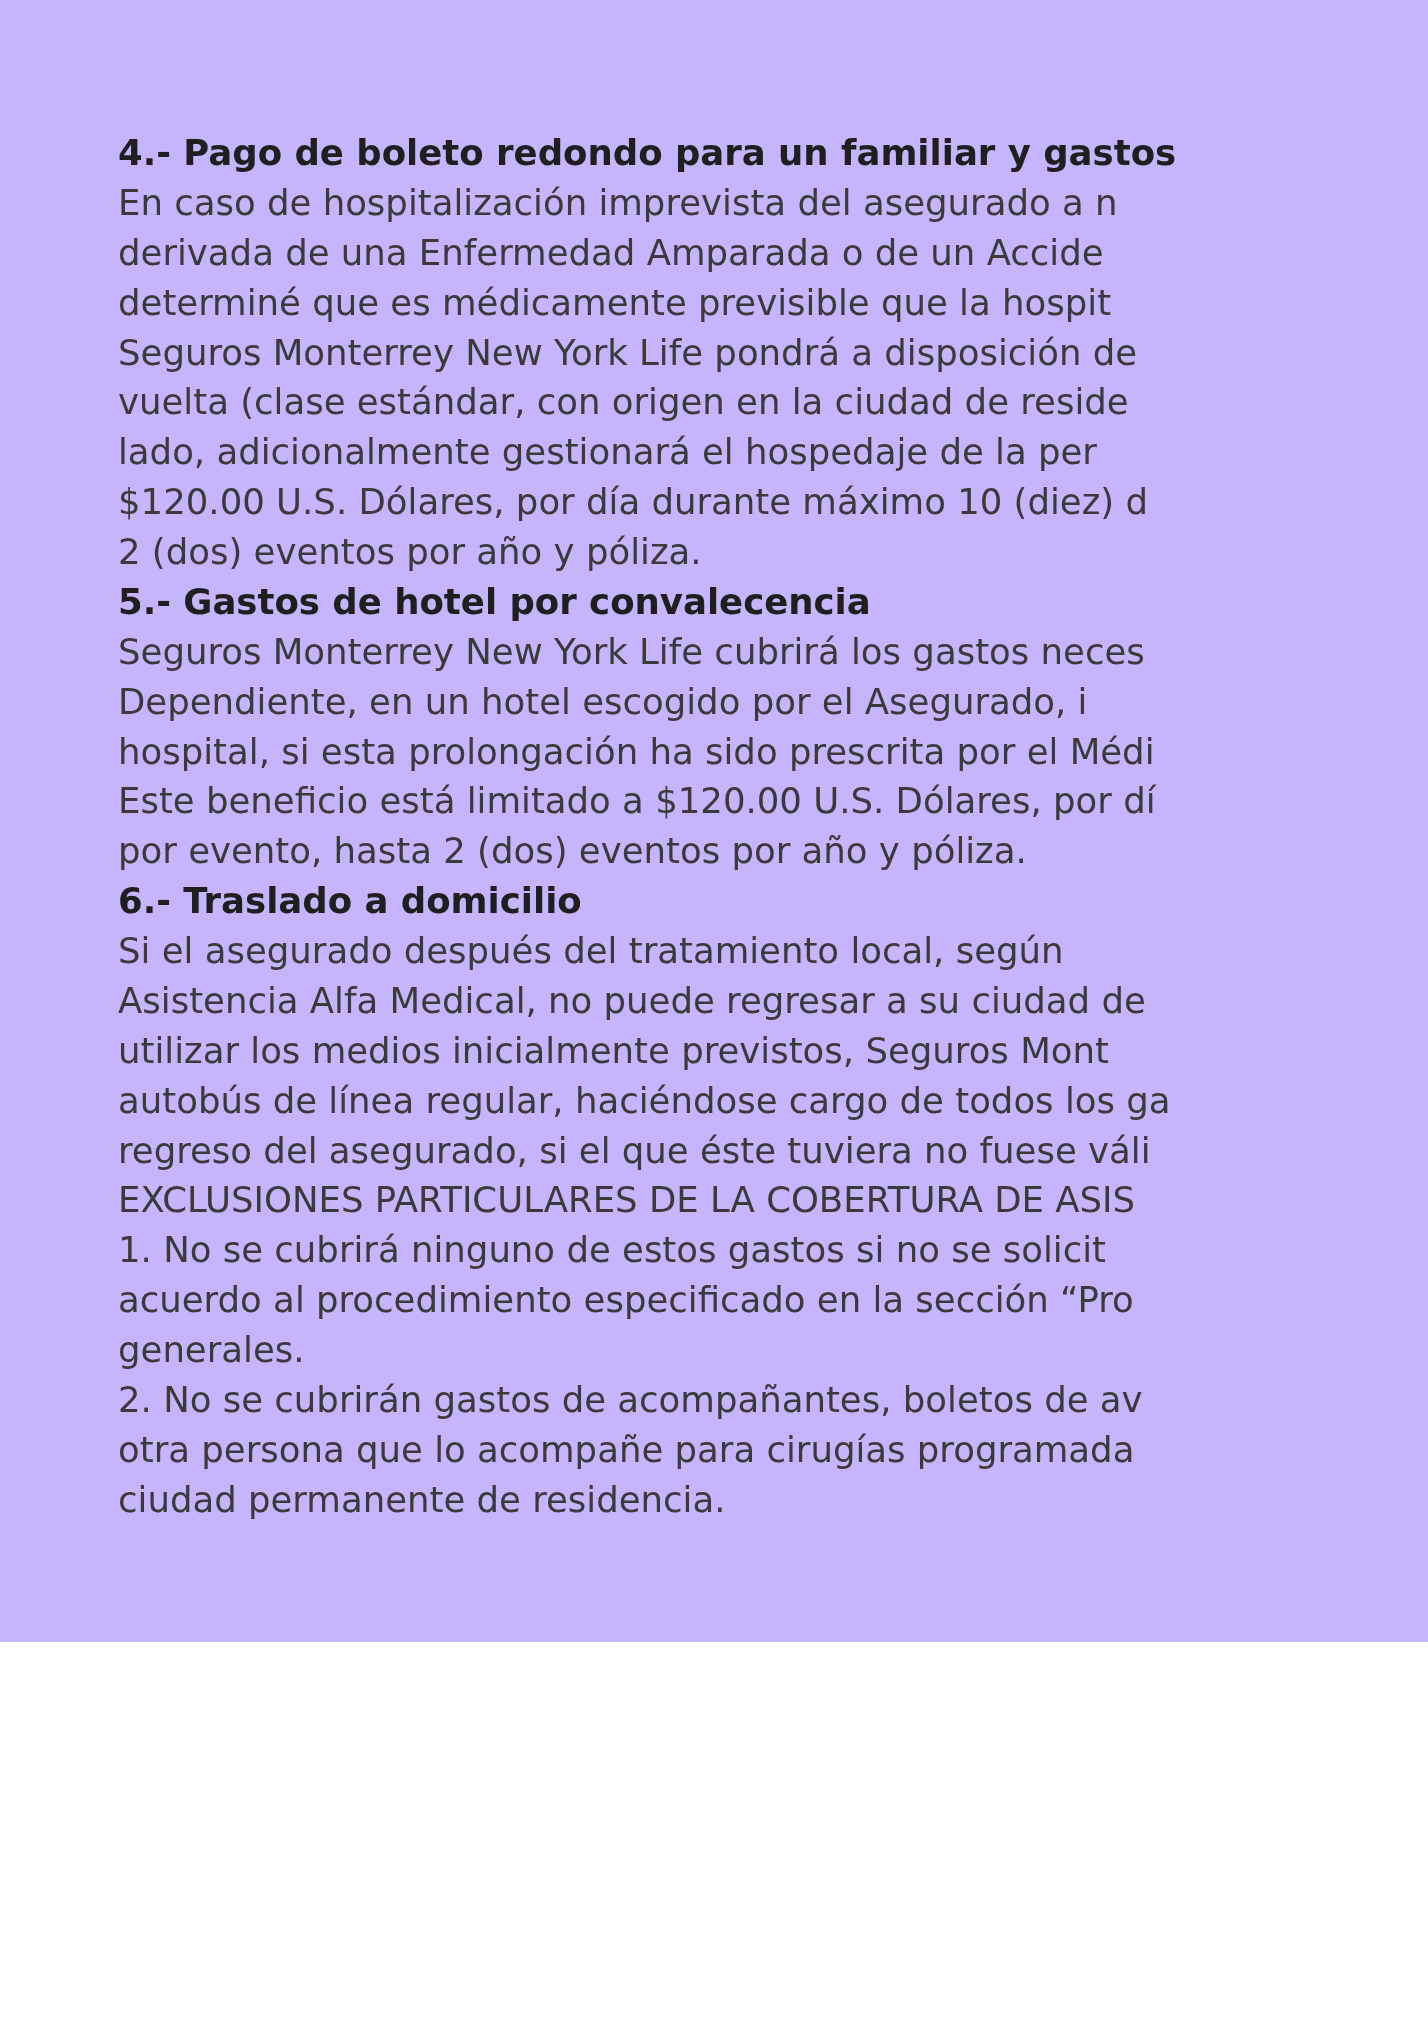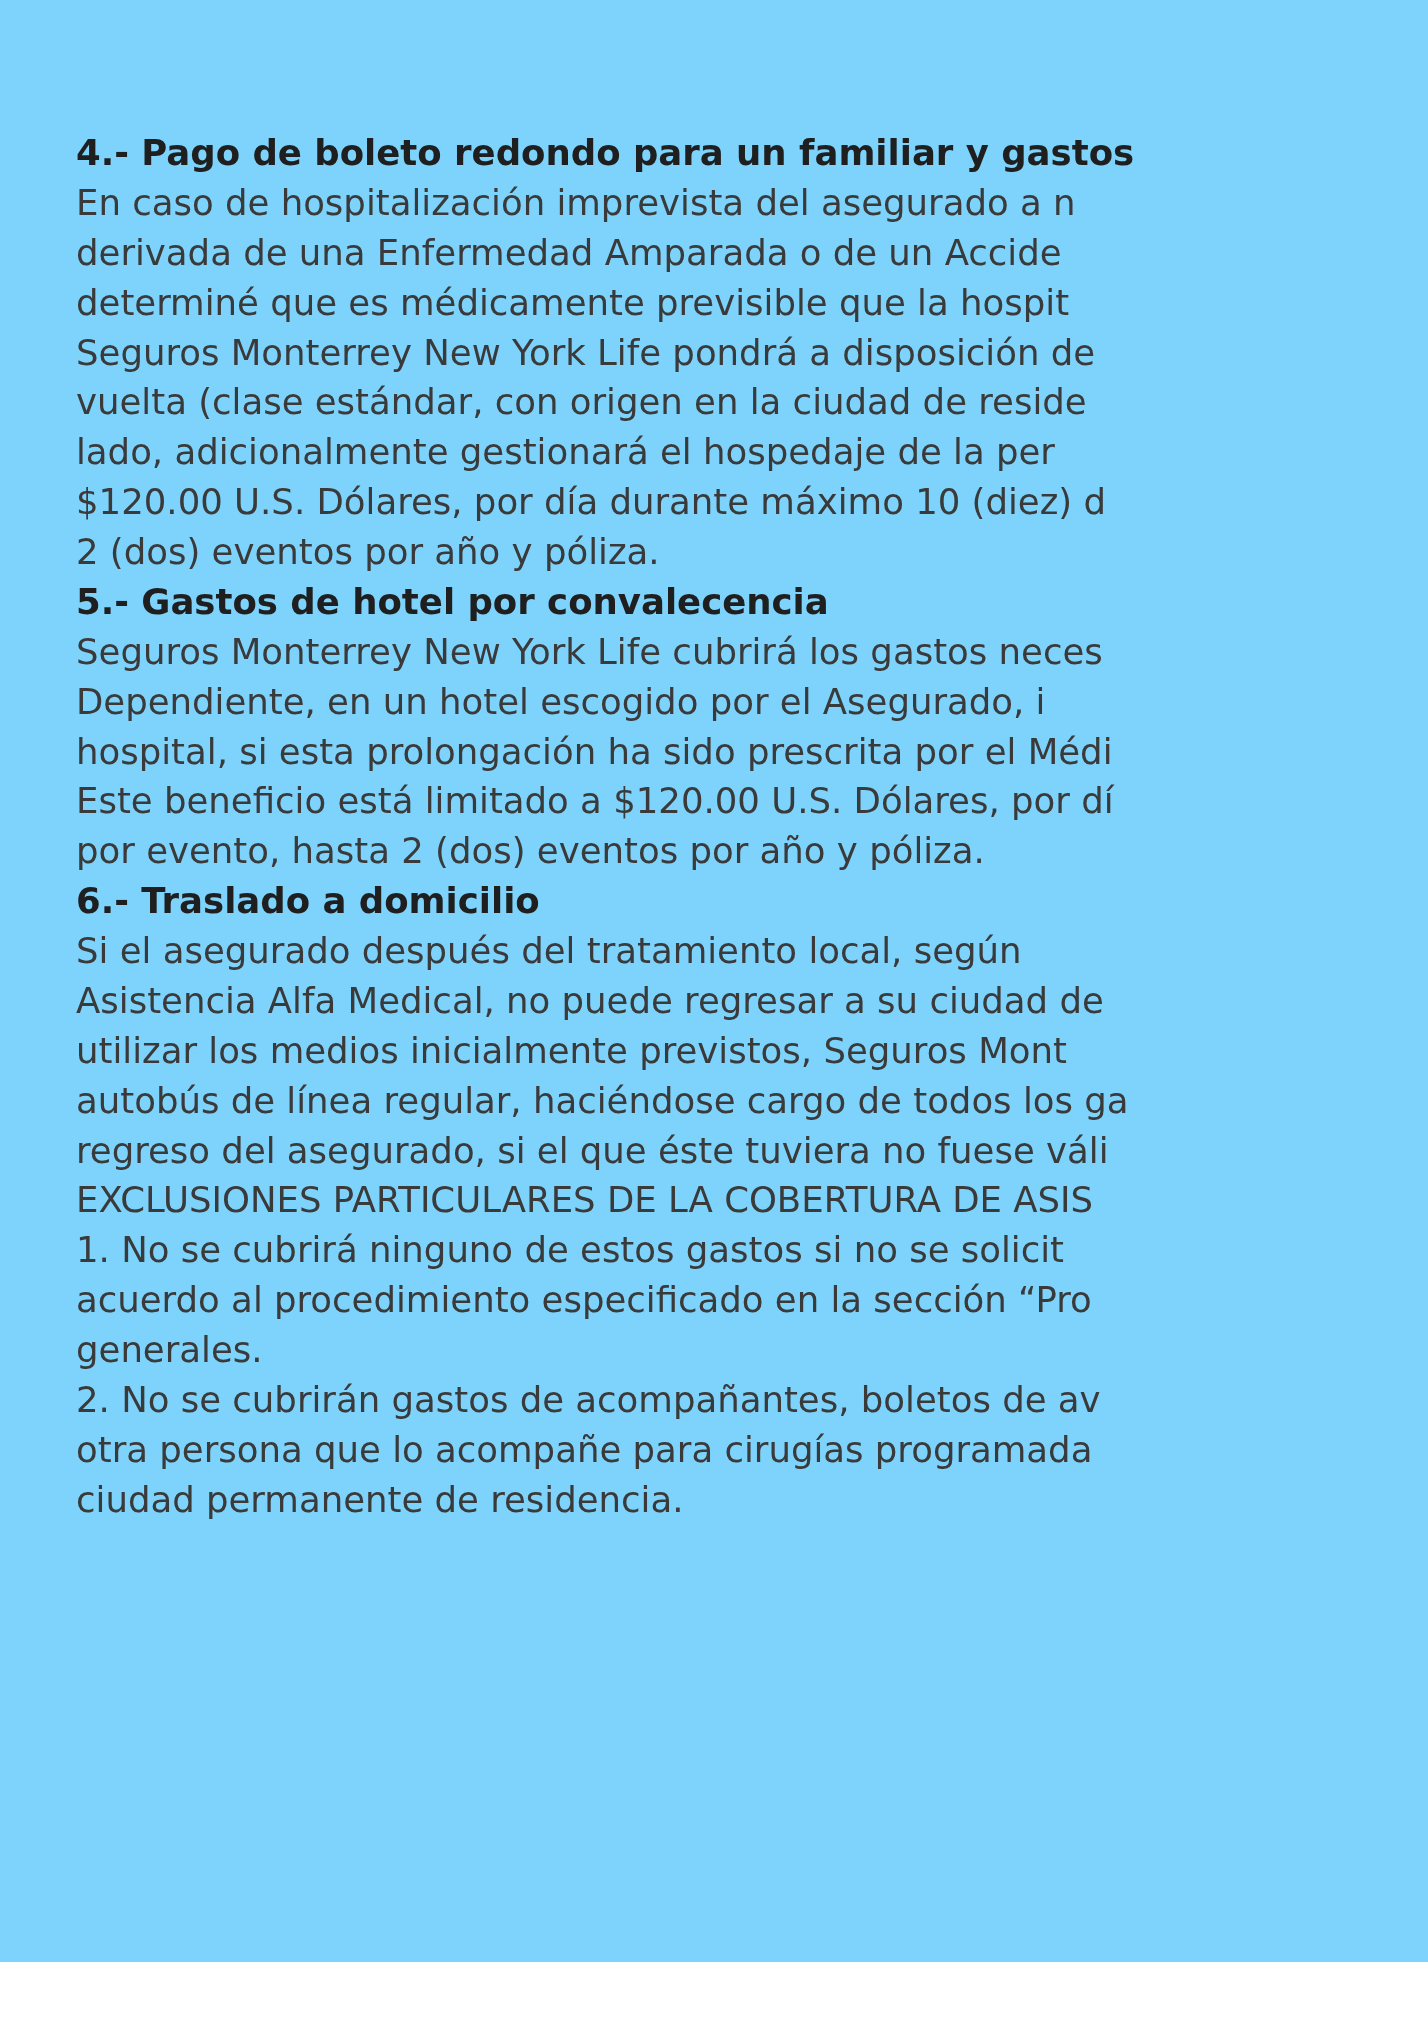--- a/index.html
+++ b/index.html
@@ -10,24 +10,24 @@
   body {
     width: 1428px;
     height: 2018px;
     overflow: hidden;
     font-family: "DejaVu Sans", sans-serif;
     color: #2d2d2d;
   }
   .page {
     position: relative;
     width: 1428px;
-    height: 1962px;
-    background: #7dd3fc;
+    height: 1642px;
+    background: #c4b5fd;
     box-sizing: border-box;
-    padding: 128px 0 0 76px;
+    padding: 128px 0 0 118px;
   }
   .doc-body {
     width: 1400px;          
     font-size: 35.5px;
     line-height: 1.405;
     color: #3a3a3a;
     text-align: justify;
     text-justify: inter-word;
   }
   .heading {

